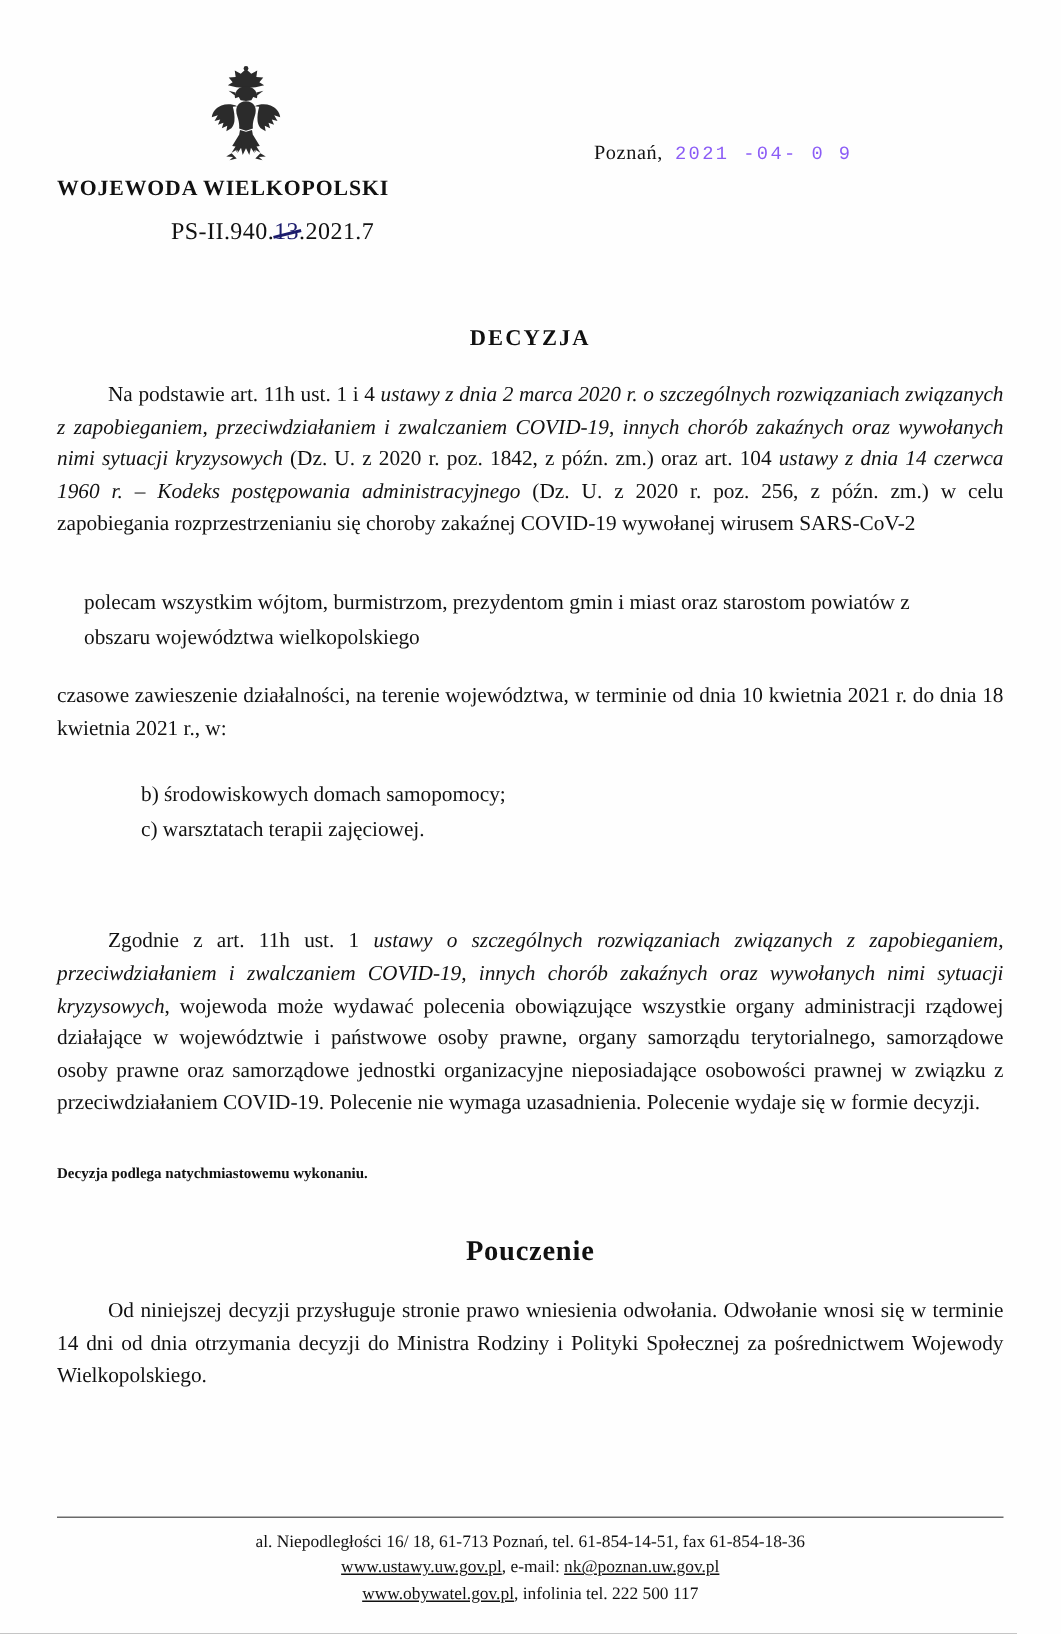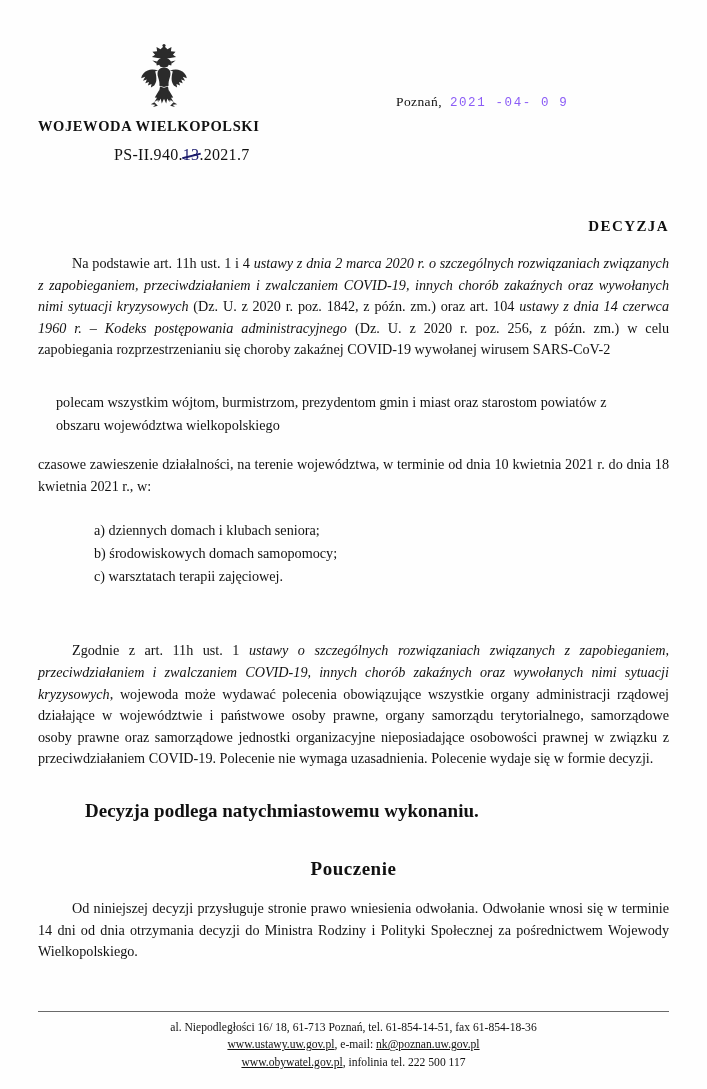--- a/index.html
+++ b/index.html
@@ -83,21 +83,21 @@
     left: -1px;
     right: -1px;
     top: 52%;
     height: 1.6px;
     background: #1b1b6b;
     transform: rotate(-14deg);
   }
 
   
   .doc-title {
-    text-align: right;
+    text-align: center;
     font-weight: bold;
     font-size: 15px;
     letter-spacing: 1.4px;
     margin-top: 60px;
   }
   p.body {
     font-size: 14.2px;
     line-height: 1.52;
     text-align: justify;
     margin: 18px 0 0 0;
@@ -120,23 +120,22 @@
     margin: 22px 0 0 0;
     padding: 0 0 0 56px;
     font-size: 14.2px;
     line-height: 1.62;
   }
 
   .gap-lg { height: 34px; }
 
   .bold-line {
     font-weight: bold;
-    font-size: 19px;
+    font-size: 10px;
     margin-top: 30px;
-    margin-left: 47px;
   }
   .section-title {
     text-align: center;
     font-weight: bold;
     font-size: 19px;
     letter-spacing: 0.5px;
     margin-top: 36px;
   }
 
   
@@ -204,21 +203,20 @@
 
       <div class="doc-title">DECYZJA</div>
 
       <p class="body indent"><span>Na podstawie art. 11h ust. 1 i 4 </span><span class="i">ustawy z dnia 2 marca 2020 r. o szczególnych rozwiązaniach związanych z zapobieganiem, przeciwdziałaniem i zwalczaniem COVID-19, innych chorób zakaźnych oraz wywołanych nimi sytuacji kryzysowych</span><span> (Dz. U. z 2020 r. poz. 1842, z późn. zm.) oraz art. 104 </span><span class="i">ustawy z dnia      14 czerwca 1960 r. – Kodeks postępowania administracyjnego</span><span> (Dz. U. z 2020 r. poz. 256, z późn. zm.) w celu zapobiegania rozprzestrzenianiu się choroby zakaźnej COVID-19 wywołanej wirusem SARS-CoV-2</span></p>
 
       <div class="order">polecam wszystkim wójtom, burmistrzom, prezydentom gmin i miast oraz starostom powiatów z obszaru województwa wielkopolskiego</div>
 
       <p class="body">czasowe zawieszenie działalności, na terenie województwa, w terminie od dnia 10 kwietnia 2021 r. do dnia 18 kwietnia 2021 r., w:</p>
 
       <ul class="items">
-        <li>a) dziennych domach i klubach seniora;</li>
         <li>b) środowiskowych domach samopomocy;</li>
         <li>c) warsztatach  terapii zajęciowej.</li>
       </ul>
 
       <div class="gap-lg"></div>
 
       <p class="body indent"><span>Zgodnie z art. 11h ust. 1 </span><span class="i">ustawy o szczególnych rozwiązaniach związanych z zapobieganiem, przeciwdziałaniem i zwalczaniem COVID-19, innych chorób zakaźnych oraz wywołanych nimi sytuacji kryzysowych</span><span>, wojewoda może wydawać polecenia obowiązujące wszystkie organy administracji rządowej działające w województwie i państwowe osoby prawne, organy samorządu terytorialnego, samorządowe osoby prawne oraz samorządowe jednostki organizacyjne nieposiadające osobowości prawnej w związku z przeciwdziałaniem COVID-19. Polecenie nie wymaga uzasadnienia. Polecenie wydaje się w formie decyzji.</span></p>
 
       <div class="bold-line">Decyzja podlega natychmiastowemu wykonaniu.</div>
 

